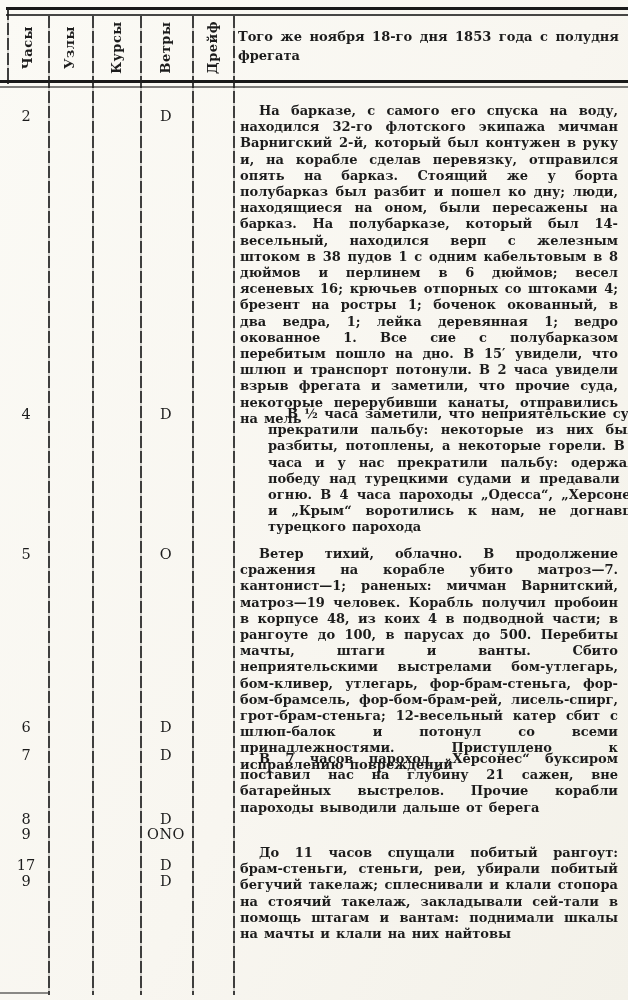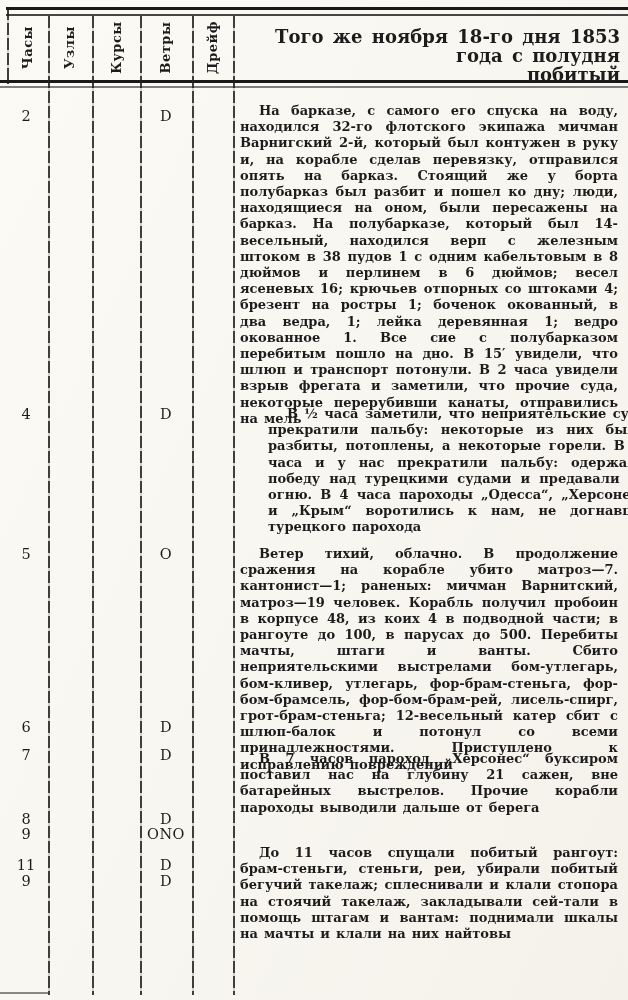--- a/index.html
+++ b/index.html
@@ -16,21 +16,21 @@
   .hdr-col{
     position:absolute;top:14px;height:66px;
     display:flex;align-items:center;justify-content:center;
   }
   .hdr-col span{
     transform:rotate(-90deg);white-space:nowrap;
     font-size:13px;font-weight:700;letter-spacing:.5px;
   }
   .title{
     position:absolute;left:238px;width:382px;top:27px;
-    text-align:right;font-size:18px;font-weight:700;line-height:19px;word-spacing:3px;
+    text-align:left;font-size:13px;font-weight:700;line-height:19px;word-spacing:3px;
   }
   .hour-cell{
     position:absolute;left:6px;width:40px;text-align:center;
     font-size:14.5px;line-height:17px;font-weight:400;
   }
   .wind-cell{
     position:absolute;left:138px;width:56px;text-align:center;
     font-size:14.5px;line-height:17px;font-weight:400;letter-spacing:.5px;
   }
   .para{
@@ -68,31 +68,31 @@
   </div>
   <div class="hdr-col" style="left:140px;width:52px;">
     <span>Ветры</span>
   </div>
   <div class="hdr-col" style="left:192px;width:41px;">
     <span>Дрейф</span>
   </div>
 
   <div class="title">
     <div>Того же ноября 18-го дня 1853 года с полудня</div>
-    <div>побитый</div>
+    <div>фрегата</div>
   </div>
 
   <div class="hour-cell" style="top:108px;">2</div>
   <div class="hour-cell" style="top:406px;">4</div>
   <div class="hour-cell" style="top:546px;">5</div>
   <div class="hour-cell" style="top:719px;">6</div>
   <div class="hour-cell" style="top:747px;">7</div>
   <div class="hour-cell" style="top:811px;">8</div>
   <div class="hour-cell" style="top:826px;">9</div>
-  <div class="hour-cell" style="top:857px;">11</div>
+  <div class="hour-cell" style="top:857px;">17</div>
   <div class="hour-cell" style="top:873px;">9</div>
 
   <div class="wind-cell" style="top:108px;">D</div>
   <div class="wind-cell" style="top:406px;">D</div>
   <div class="wind-cell" style="top:546px;">O</div>
   <div class="wind-cell" style="top:719px;">D</div>
   <div class="wind-cell" style="top:747px;">D</div>
   <div class="wind-cell" style="top:811px;">D</div>
   <div class="wind-cell" style="top:826px;">ONO</div>
   <div class="wind-cell" style="top:857px;">D</div>

